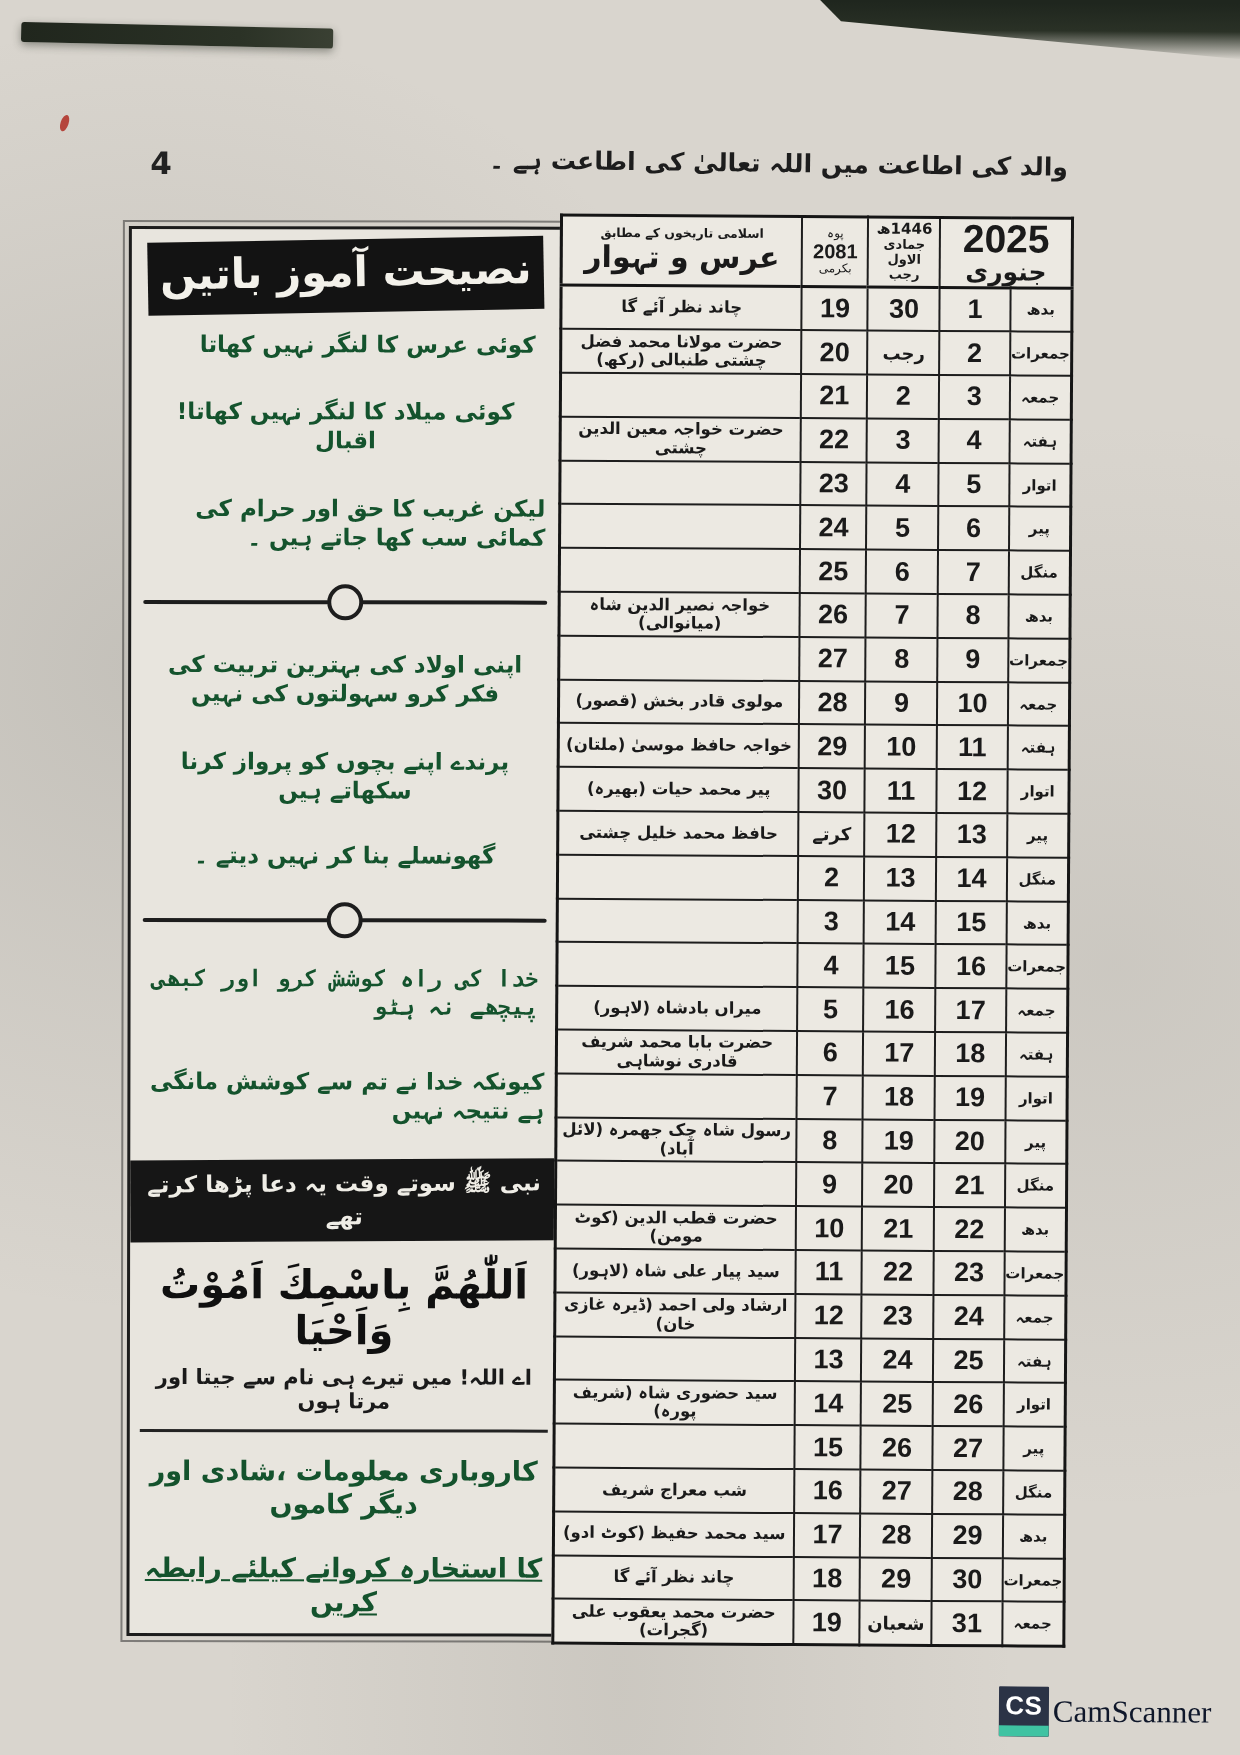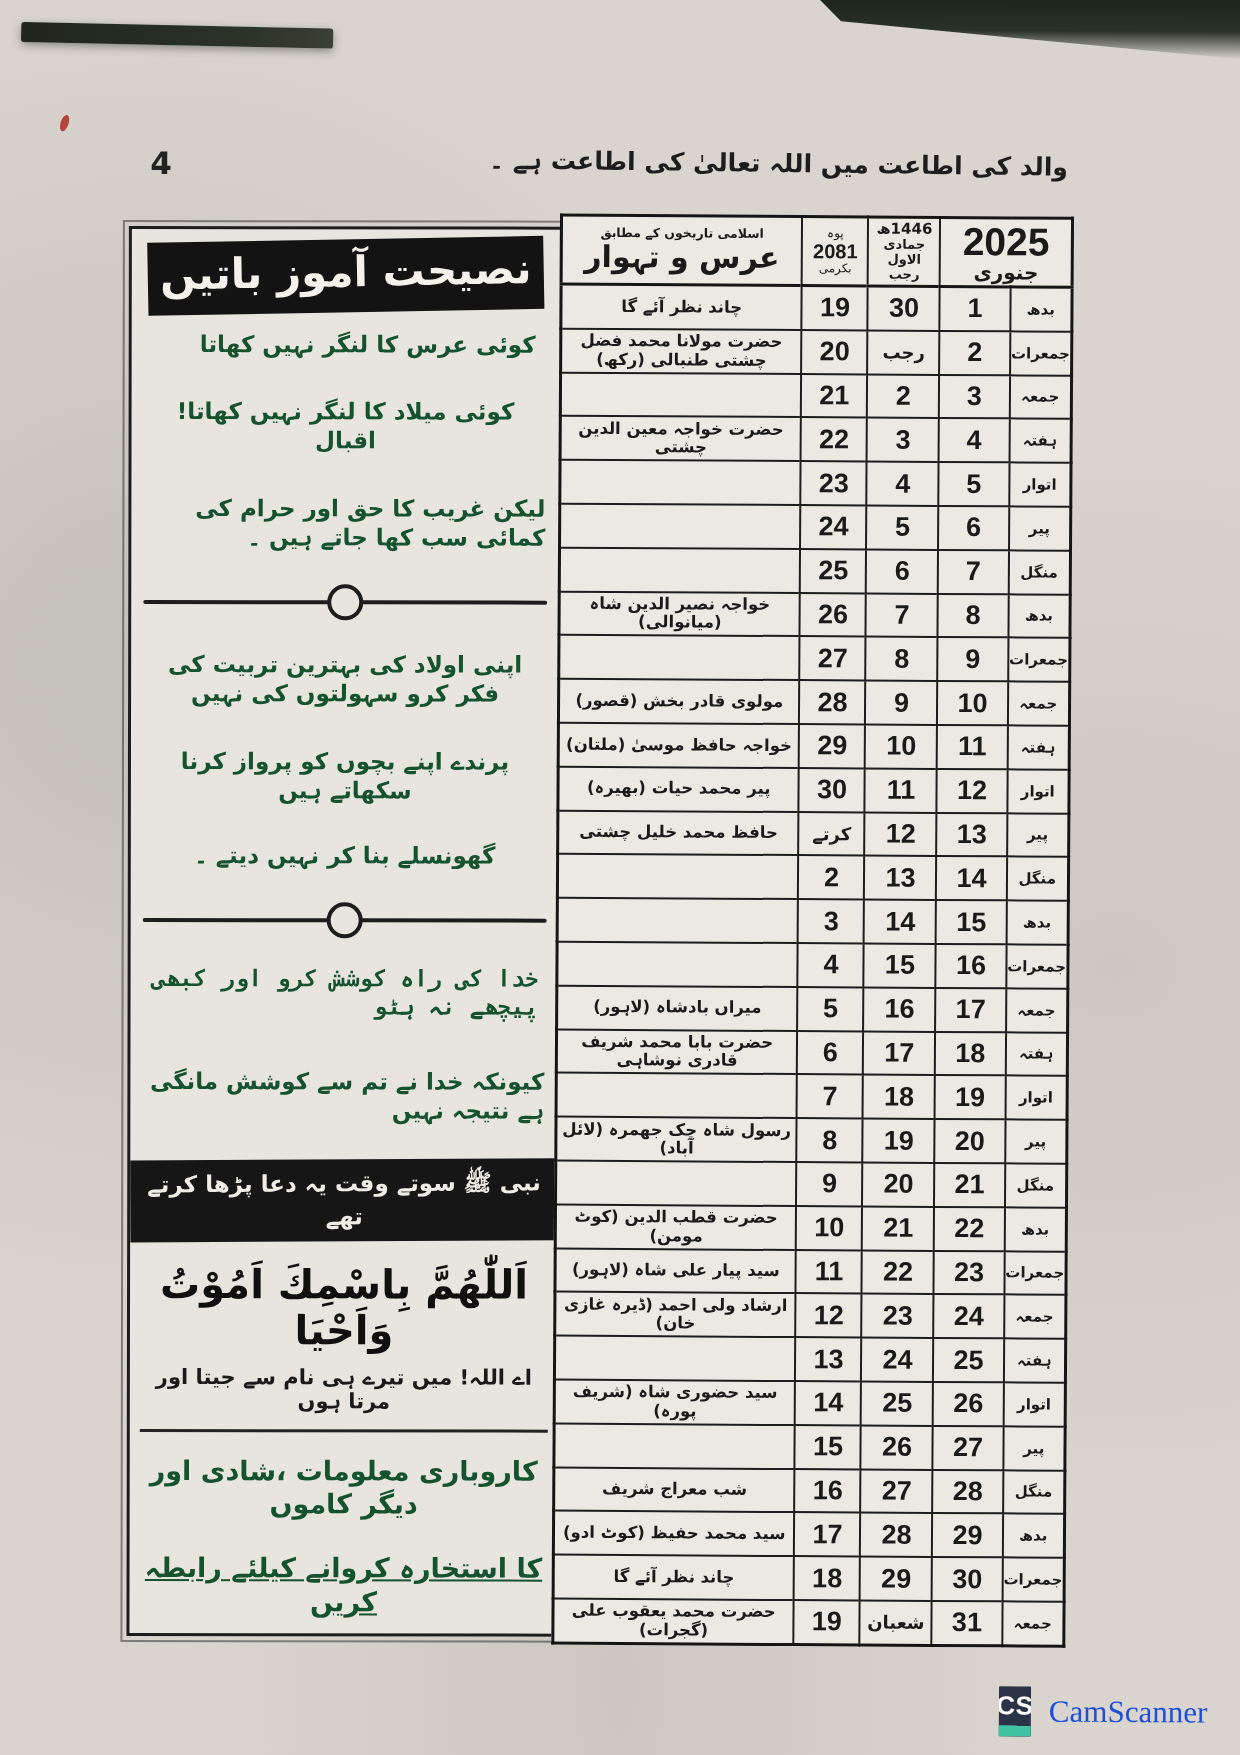--- a/index.html
+++ b/index.html
@@ -57,41 +57,41 @@
   .thin-rule{margin:16px 10px 0;border-top:3px solid #232323;}
   .ad1{margin-top:22px !important;text-align:center;font-size:27px !important;}
   .ad2{margin-top:30px !important;text-align:center;font-size:27px !important;text-decoration:underline;}
 
   
   table.calendar{position:absolute;left:556px;top:214px;width:514px;direction:rtl;
     border-collapse:collapse;table-layout:fixed;background:#ecE9e2;border:3px solid #151515;}
   table.calendar th,table.calendar td{border:2px solid #1d1d1d;padding:0;text-align:center;vertical-align:middle;}
   table.calendar thead th{height:66px;border-bottom:3px solid #151515;}
   .th-month .year{font-family:"Liberation Sans",sans-serif;font-size:39px;font-weight:700;line-height:1;}
-  .th-month .month{font-size:20px;font-weight:700;line-height:1.1;}
+  .th-month .month{font-size:25px;font-weight:700;line-height:1.1;}
   .th-hijri div{font-size:13px;font-weight:700;line-height:1.15;}
   .th-hijri .h1{font-size:15px;}
   .th-bikrami div{font-size:12px;font-weight:400;line-height:1.1;}
   .th-bikrami .bnum{font-family:"Liberation Sans",sans-serif;font-size:20px;font-weight:800;}
   .th-events .small{font-size:12.5px;font-weight:700;line-height:1.1;}
   .th-events .big{font-size:30px;font-weight:700;line-height:1.15;}
   table.calendar tbody td{height:41.8px;}
   td.c-day{font-size:15px;font-weight:700;}
   td.c-date,td.c-hijri,td.c-bikrami{font-family:"Liberation Sans",sans-serif;font-size:27px;font-weight:800;}
   td.txt{font-family:"DejaVu Sans",sans-serif;font-size:18px;font-weight:700;}
   td.c-event{font-size:16.5px;font-weight:700;padding:0 4px;line-height:1.12;overflow:hidden;}
 
   
   .camscanner{position:absolute;left:1004px;top:1684px;display:flex;align-items:center;}
-  .cs-badge{width:32px;height:50px;border-radius:1px;background:#2b3346;position:relative;
+  .cs-badge{width:50px;height:50px;border-radius:1px;background:#2b3346;position:relative;
     overflow:hidden;display:flex;align-items:flex-start;justify-content:center;}
   .cs-badge .cs-letters{color:#fff;font-family:"Liberation Sans",sans-serif;font-weight:800;
     font-size:26px;margin-top:4px;letter-spacing:.5px;}
   .cs-badge .teal{position:absolute;left:0;right:0;bottom:0;height:11px;background:#3fc3a2;}
-  .cs-name{margin-left:18px;font-family:"Liberation Serif",serif;font-size:31px;color:#1d4ed8;}
+  .cs-name{margin-left:4px;font-family:"Liberation Serif",serif;font-size:31px;color:#0f172a;}
 </style>
 </head>
 <body>
 
 <div class="sheet">
 
   <div class="corner-strip-tl"></div>
   <div class="corner-wedge-tr"></div>
   <div class="speck s1"></div>
   <div class="speck s2"></div>

